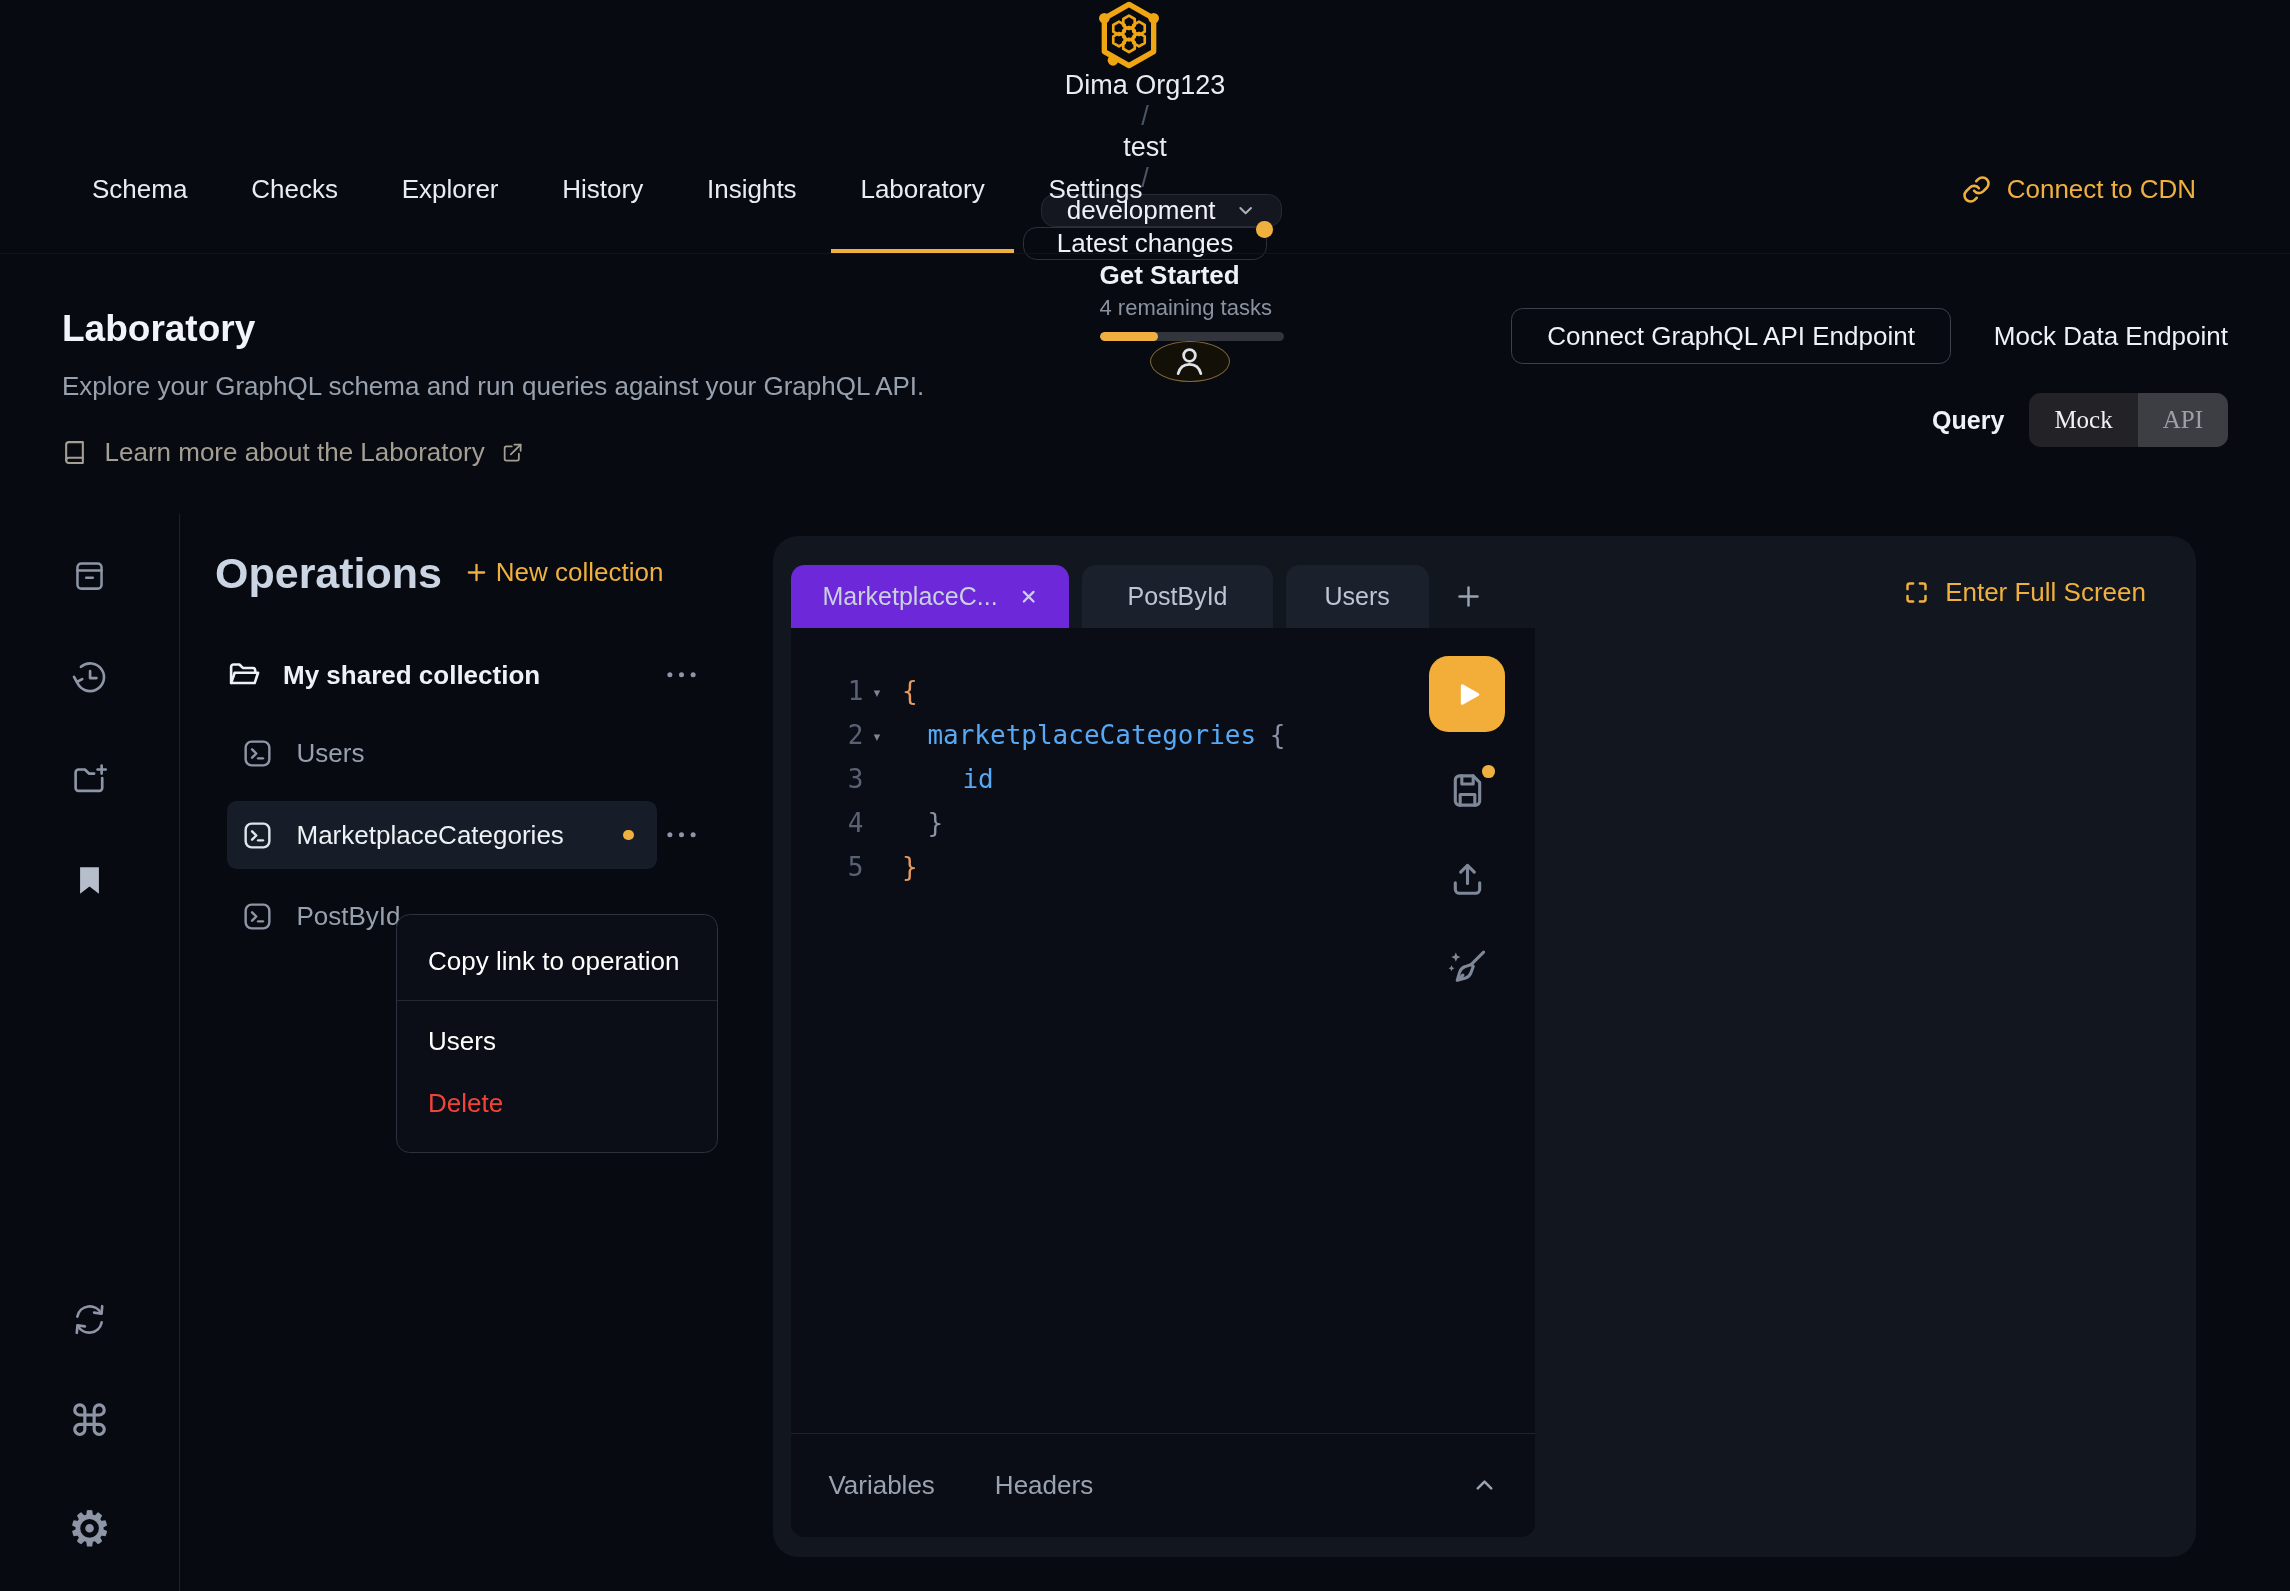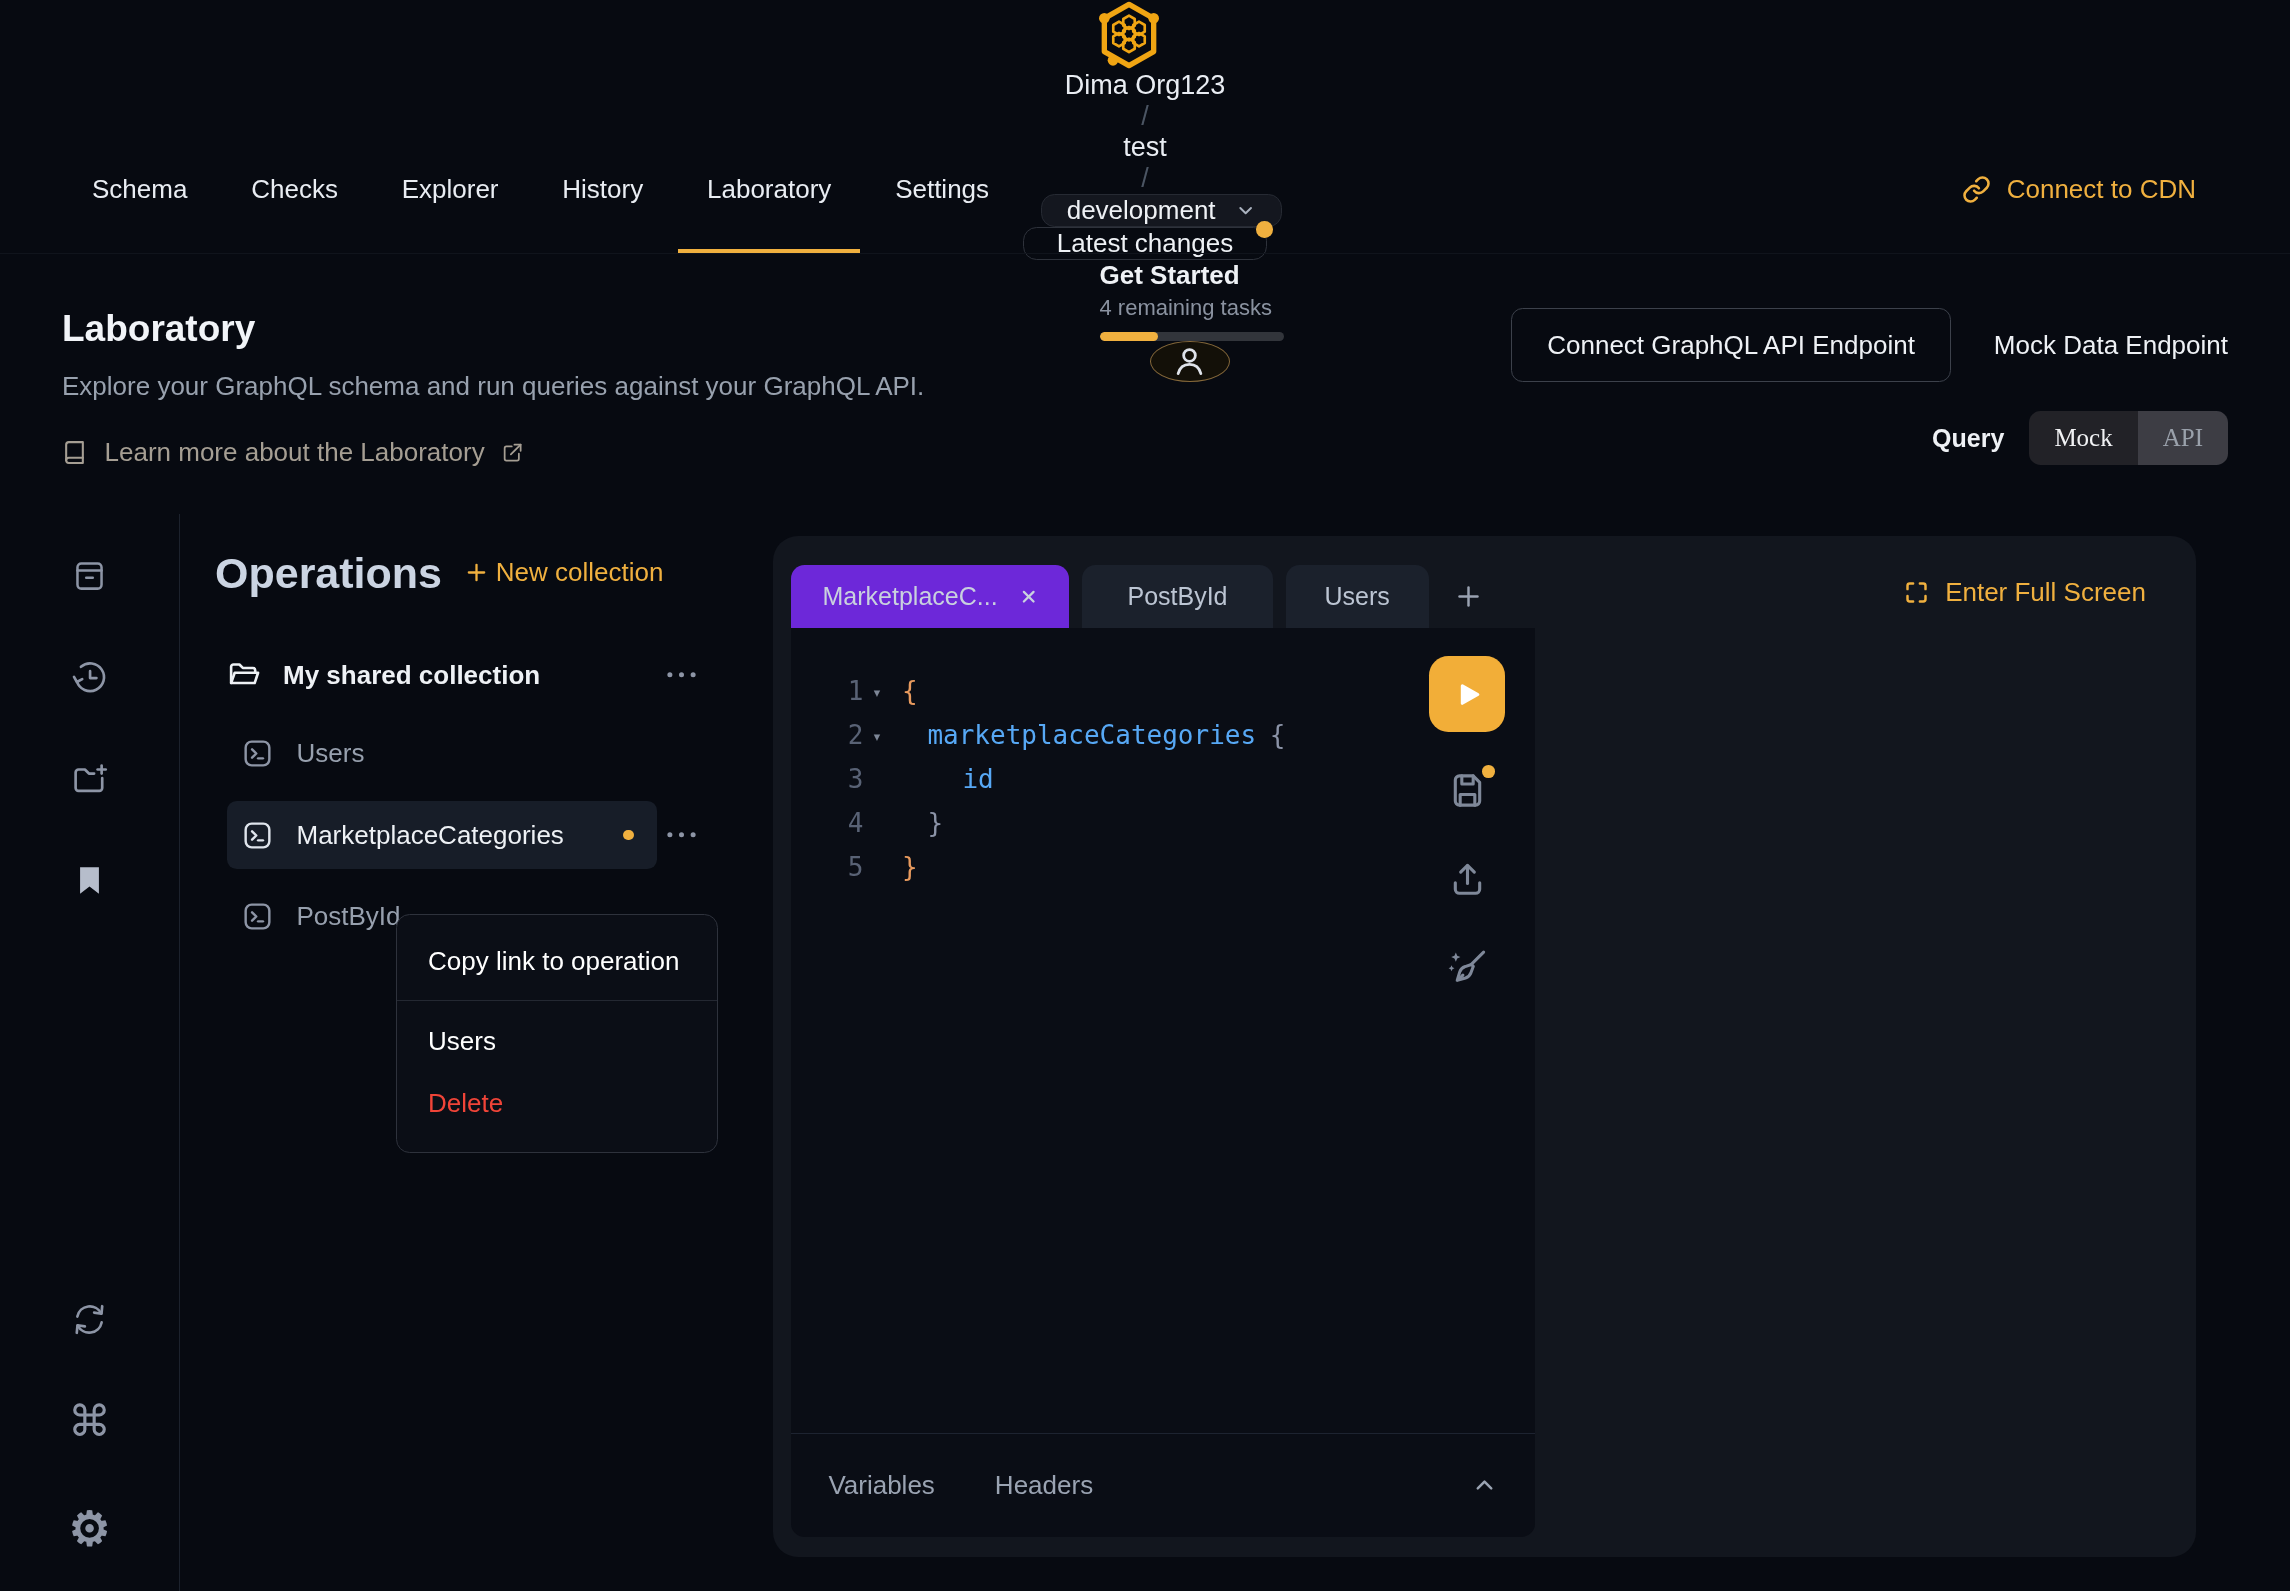--- a/index.html
+++ b/index.html
@@ -47,21 +47,21 @@
 
   
   .lab-header { position:absolute; top:254px; left:0; right:0; padding:54px 62px 0;
     display:flex; justify-content:space-between; }
   .lab-title { font-size:37px; font-weight:600; color:#f1f4f8; }
   .lab-desc { margin-top:21.3px; font-size:26px; color:#98a1ae; }
   .learn-row { margin-top:35px; display:flex; align-items:center; gap:17.5px;
     color:#a59e93; font-size:26px; cursor:pointer; }
   .lab-right { display:flex; flex-direction:column; align-items:flex-end; }
   .lab-right-row1 { display:flex; align-items:center; gap:43px; }
-  .connect-btn { height:74px; padding:0 35px; border-radius:11.6px; border:1px solid #3c414b;
+  .connect-btn { height:56px; padding:0 35px; border-radius:11.6px; border:1px solid #3c414b;
     background:transparent; font-size:26px; color:#eef1f5; display:flex; align-items:center; cursor:pointer; }
   .mock-link { font-size:26px; color:#eef1f5; cursor:pointer; }
   .lab-right-row2 { margin-top:29px; display:flex; align-items:center; gap:25px; }
   .query-label { font-size:25px; font-weight:700; color:#eef1f5; }
   .seg-toggle { display:flex; height:54px; border-radius:11.6px; overflow:hidden;font-family:Liberation Serif, serif; }
   .seg { display:flex; align-items:center; padding:0 25px; font-size:25px; cursor:pointer; }
   .seg.sel { background:#222227; color:#f1f2f4; }
   .seg.unsel { background:#3d3d44; color:#9aa1ab; }
 
   
@@ -191,20 +191,21 @@
       <path d="M5 19.5c1-3.8 3.7-5.7 7-5.7s6 1.9 7 5.7"></path>
     </svg>
   </div>
 </div>
 
 <div class="nav-row">
   <div class="nav-item">Schema</div>
   <div class="nav-item">Checks</div>
   <div class="nav-item">Explorer</div>
   <div class="nav-item">History</div>
+  <div class="nav-item">Insights</div>
   <div class="nav-item active">Laboratory</div>
   <div class="nav-item">Settings</div>
   <div class="nav-right">
     <span>
       <svg width="29" height="29" viewBox="0 0 24 24" fill="none" stroke="#f0b03f" stroke-width="2.1" stroke-linecap="round" stroke-linejoin="round">
         <path d="M10 13a5 5 0 0 0 7.54.54l3-3a5 5 0 0 0-7.07-7.07l-1.72 1.71"></path>
         <path d="M14 11a5 5 0 0 0-7.54-.54l-3 3a5 5 0 0 0 7.07 7.07l1.71-1.71"></path>
       </svg>
     </span>
     <span>Connect to CDN</span>

